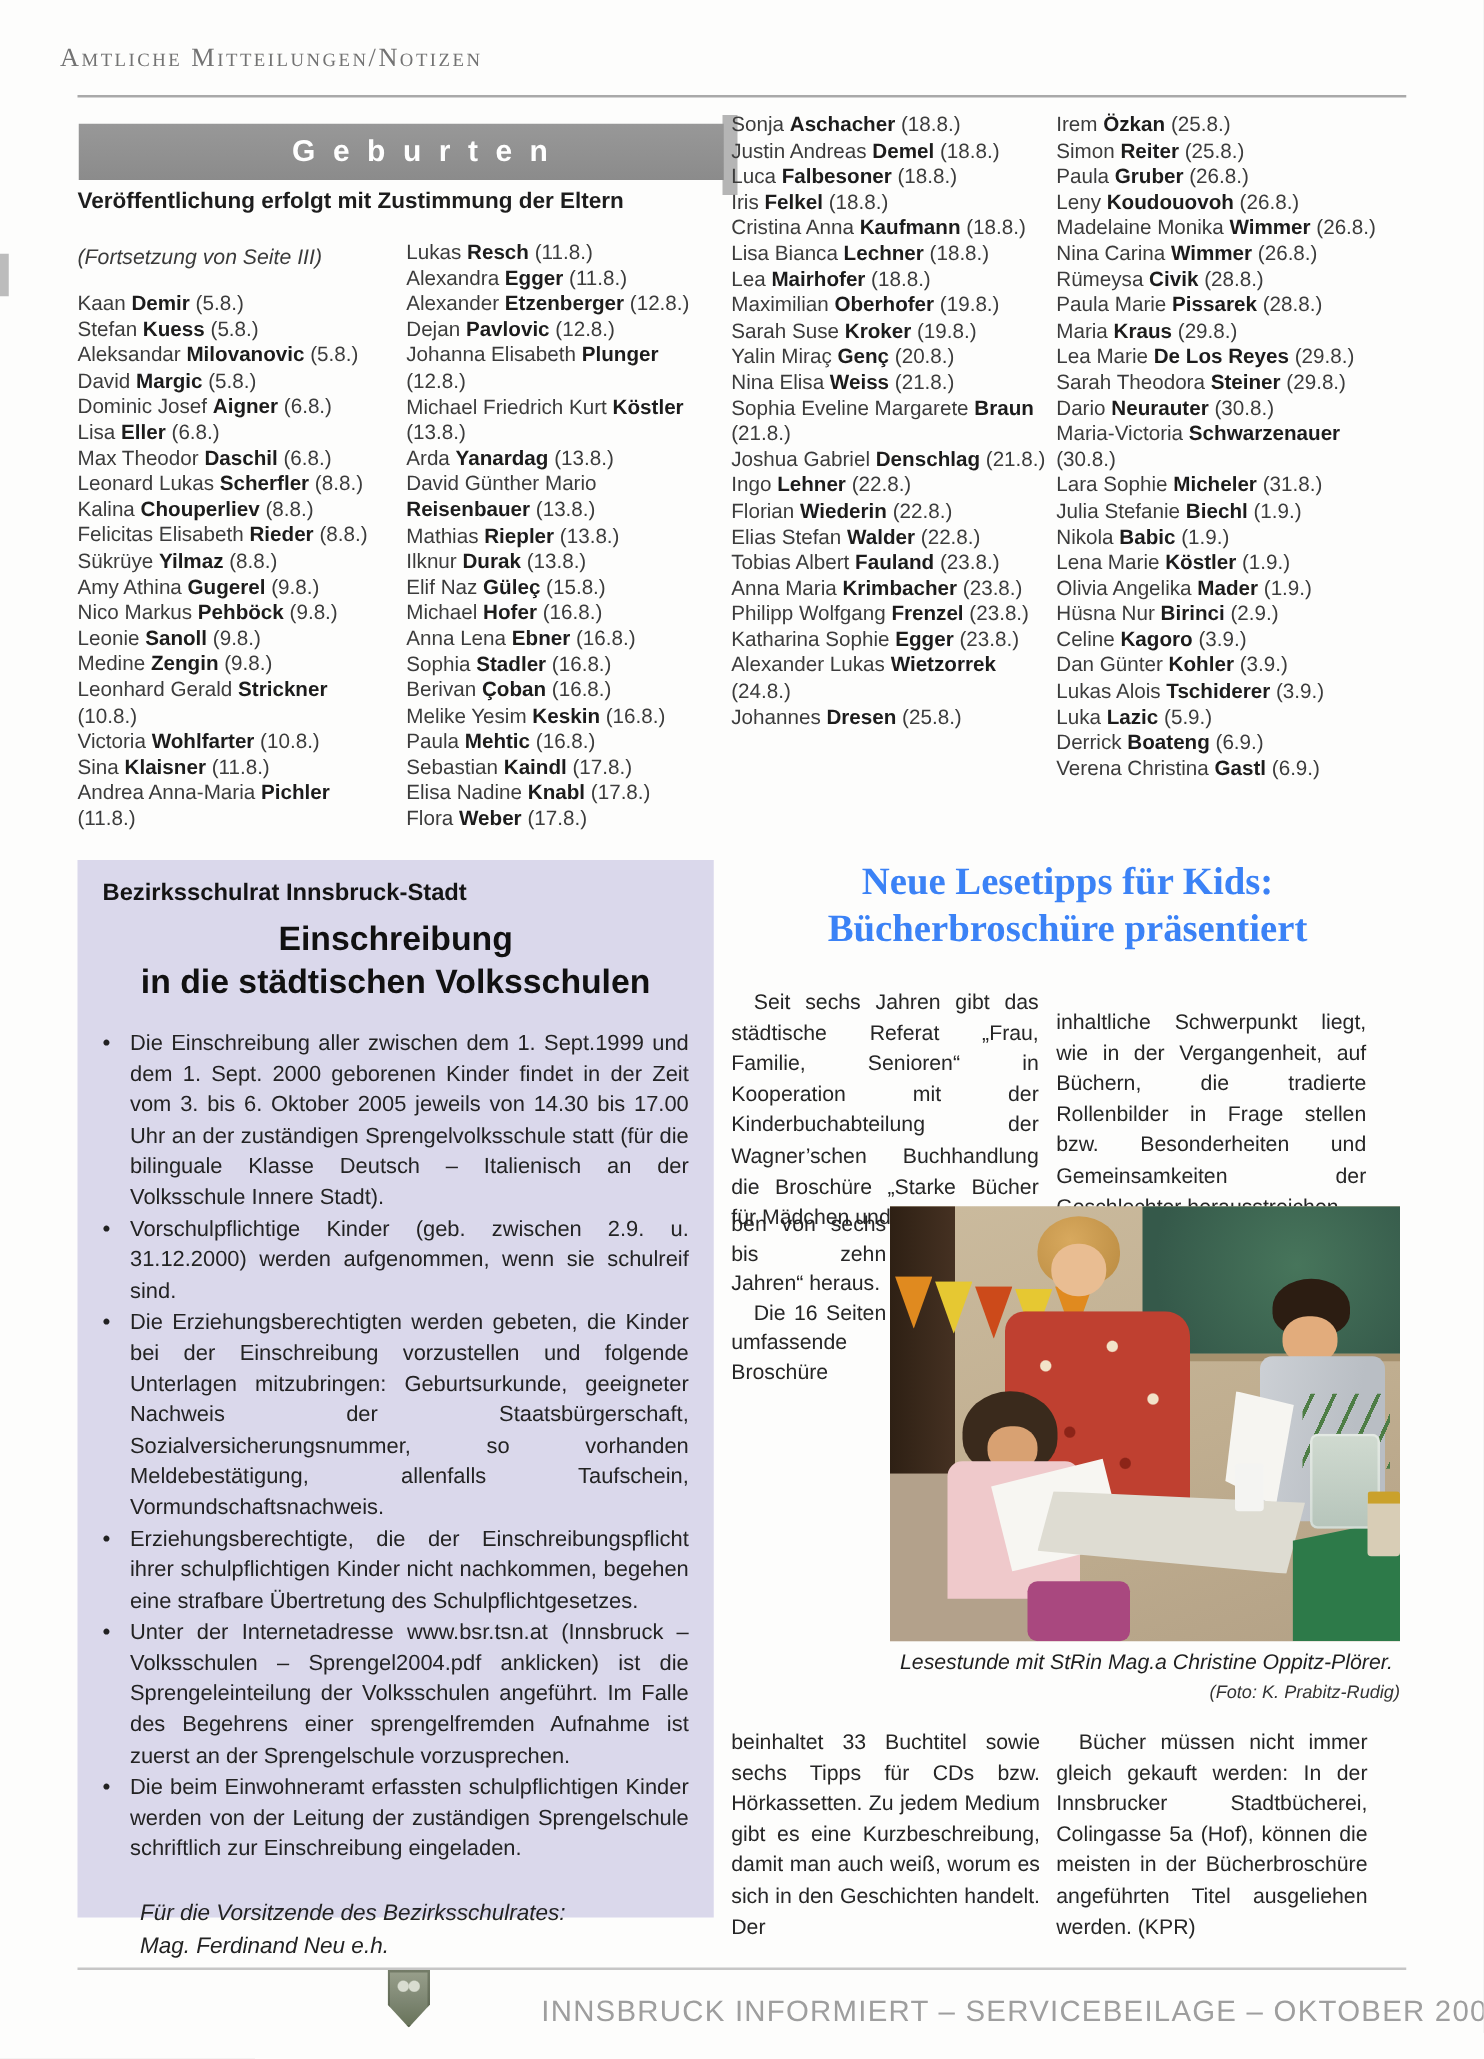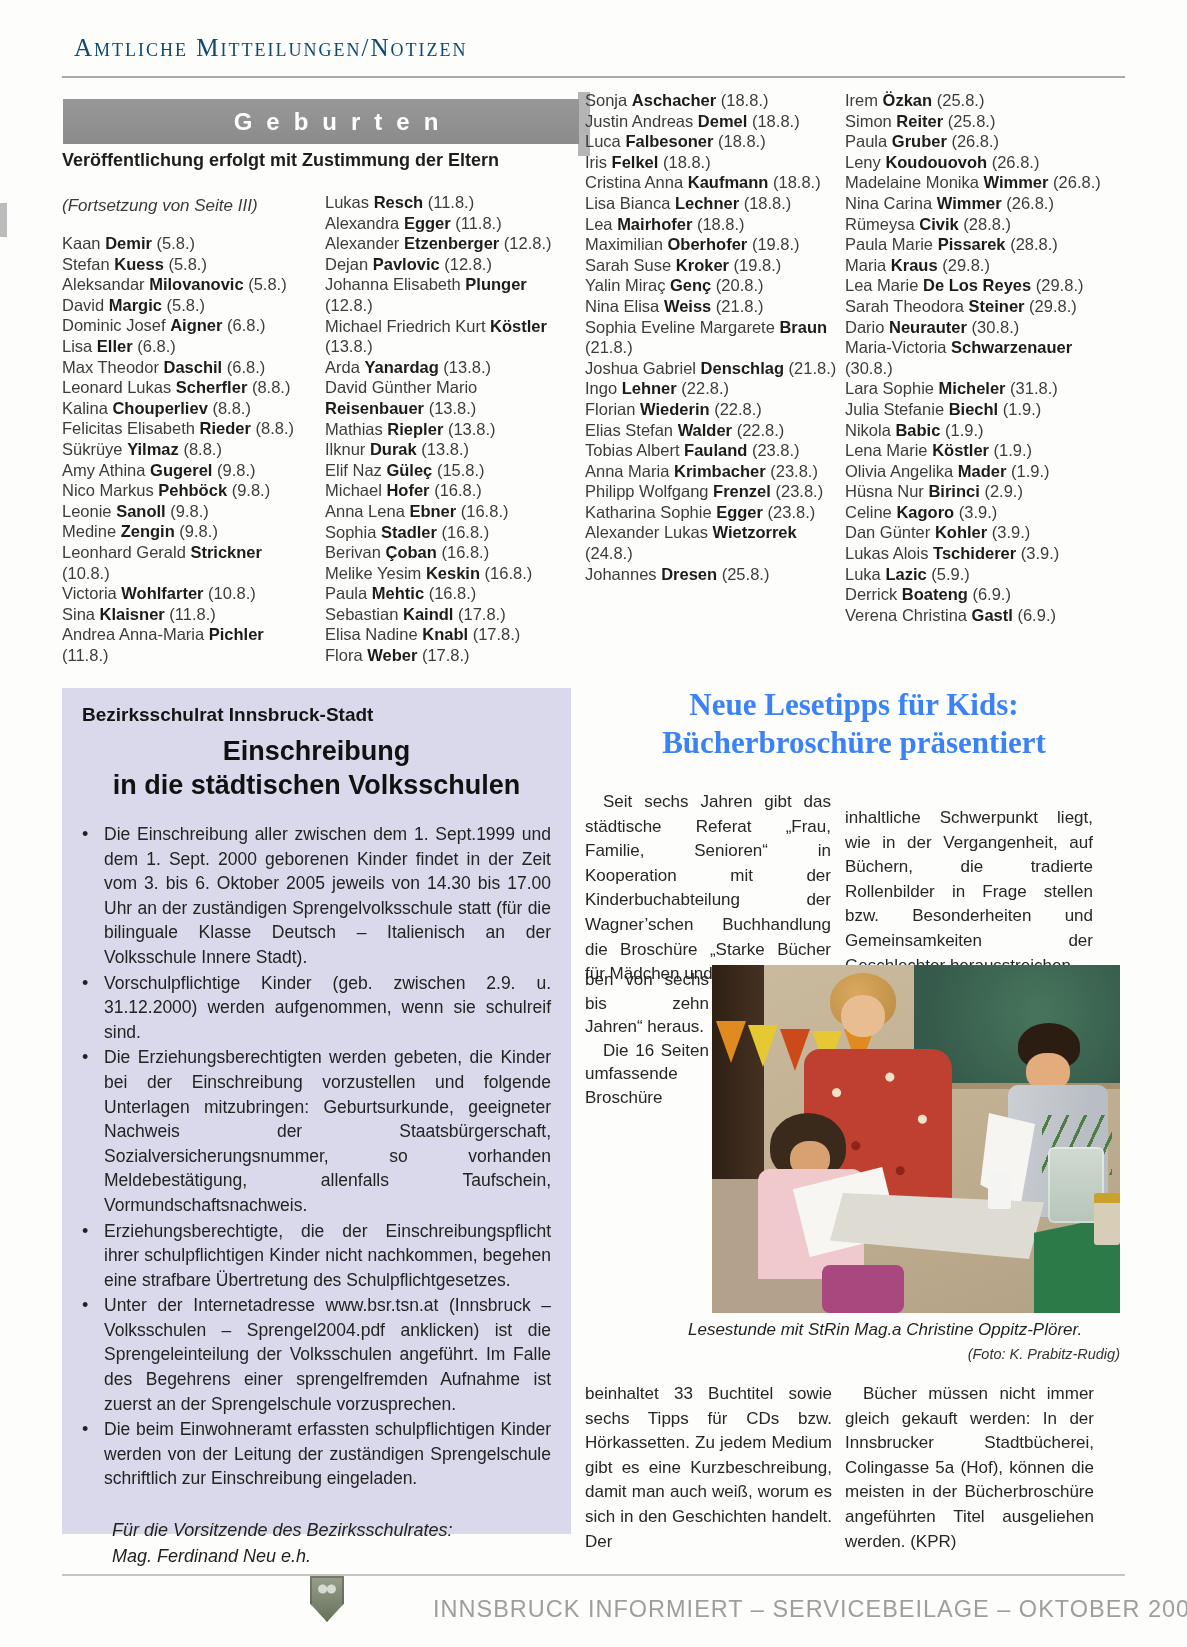--- a/index.html
+++ b/index.html
@@ -1,22 +1,22 @@
 <!DOCTYPE html>
 <html><head>
 <meta charset="utf-8">
 <style>
   html,body{margin:0;padding:0;background:#e8e8e8;}
   .page{position:relative;width:1187px;height:1647px;margin:0 auto;background:#fdfdfc;
         font-family:"Liberation Sans",sans-serif;color:#2f2f2f;overflow:hidden;}
 
   
-  .masthead{position:absolute;left:74px;top:34px;width:1000px;
+  .masthead{position:absolute;left:48px;top:34px;width:1000px;
             font-family:"Liberation Serif",serif;font-variant:small-caps;
-            font-size:25px;letter-spacing:2px;color:#0c4a6e;}
+            font-size:21px;letter-spacing:2px;color:#737373;}
   .masthead-rule{position:absolute;left:62px;top:76px;width:1063px;height:2px;background:#a9a9a9;}
 
   
   .births-bar{position:absolute;left:63px;top:99px;width:486px;height:45px;
               background:linear-gradient(180deg,#989898,#8b8b8b);
               display:flex;align-items:center;justify-content:center;padding-left:30px;}
   .births-bar span{color:#fff;font-size:24px;font-weight:bold;letter-spacing:14px;text-indent:14px;}
   .consent{position:absolute;left:62px;top:150px;width:520px;
            font-size:18px;font-weight:bold;color:#1d1d1d;}
   .fortsetzung{position:absolute;left:62px;top:196px;width:300px;
@@ -95,21 +95,21 @@
   .ph-jar{left:336px;top:182px;width:56px;height:76px;border-radius:6px;
           background:linear-gradient(180deg,rgba(210,220,210,.85),rgba(180,195,185,.9));
           background-color:#c7d2c7;
           box-shadow:inset 0 0 0 2px rgba(255,255,255,.4);}
   .ph-leaves{left:330px;top:150px;width:70px;height:60px;
              background:repeating-linear-gradient(115deg,transparent 0 6px,#4d7d45 6px 9px,transparent 9px 16px);}
   .ph-ylid{left:382px;top:228px;width:26px;height:42px;background:#d8cdb6;border-radius:3px;
            border-top:10px solid #caa12b;}
   .ph-floor{left:0;top:214px;width:118px;height:134px;background:#b3a18b;}
 
-  .caption{position:absolute;left:688px;top:1320px;width:406px;font-style:italic;
+  .caption{position:absolute;left:720px;top:1320px;width:406px;font-style:italic;
            font-size:17px;color:#1f1f1f;}
   .credit{position:absolute;left:716px;top:1346px;width:404px;text-align:right;
           font-style:italic;font-size:14.5px;color:#333;}
 
   
   .footer-rule{position:absolute;left:62px;top:1574px;width:1063px;height:2px;background:#c6c6c6;}
   .page-num{position:absolute;left:62px;top:1610px;font-size:15px;color:#8f8f8f;margin-top:35px;}
   .crest{position:absolute;left:310px;top:1576px;width:34px;height:46px;
          background:linear-gradient(180deg,#99a08c 0%,#7d8672 55%,#677258 100%);
          clip-path:polygon(0 0,100% 0,100% 60%,50% 100%,0 60%);

